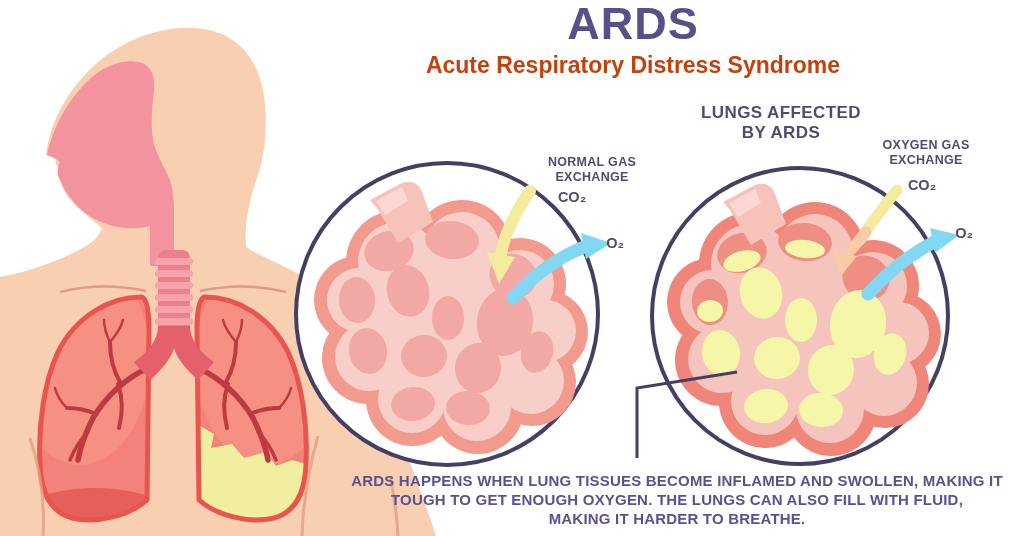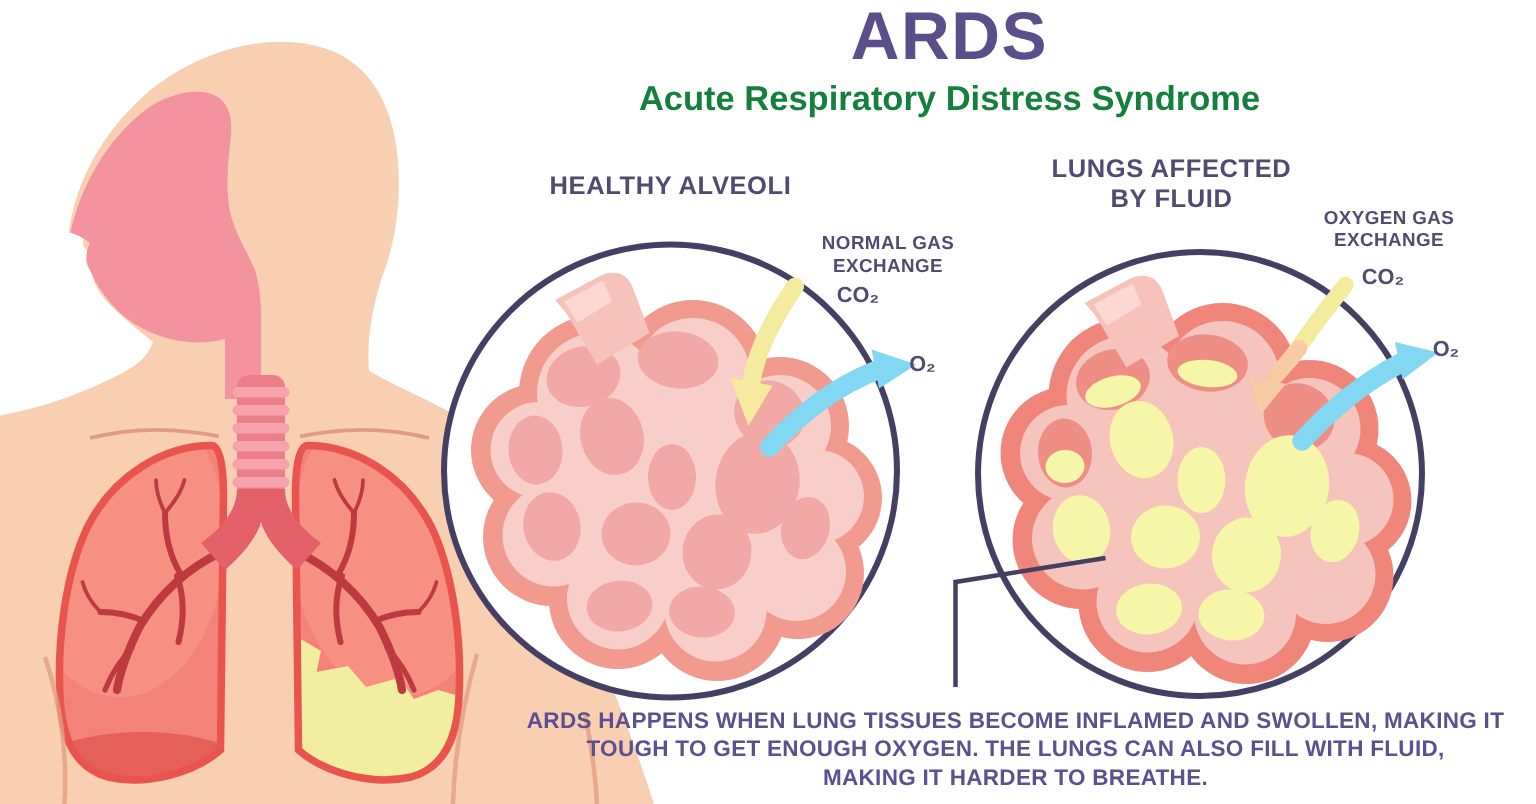--- a/index.html
+++ b/index.html
@@ -1,21 +1,21 @@
 <!DOCTYPE html>
 <html><head>
 <meta charset="utf-8">
 <style>
   html,body{margin:0;padding:0;background:#fff;}
   #canvas{position:relative;width:1024px;height:536px;background:#ffffff;overflow:hidden;
           font-family:"Liberation Sans","DejaVu Sans",sans-serif;}
   #art{position:absolute;left:0;top:0;}
   .txt{position:absolute;text-align:center;font-weight:bold;}
   .title{left:333px;top:-2px;width:600px;font-size:45px;letter-spacing:1px;color:#5a4f8a;}
-  .subtitle{left:333px;top:52px;width:600px;font-size:23px;color:#15803d;}
+  .subtitle{left:333px;top:52px;width:600px;font-size:23px;color:#c2410c;}
   .section-head{font-size:17px;color:#514b70;letter-spacing:.4px;line-height:20px;}
   .gas-label{font-size:12.5px;color:#514b70;letter-spacing:.3px;line-height:15px;}
   .gas-mol{font-size:14.5px;color:#514b70;}
   .footer{left:327px;top:471px;width:700px;font-size:15px;line-height:19px;color:#5a5190;letter-spacing:.2px;}
   
   .skin{fill:#f9cfb2}
   .airway{fill:#f2939e}
   .lung-fill{fill:#f3837a}
   .lung-hi{fill:#f69a8b}
   .lung-low{fill:#e6605a}
@@ -226,25 +226,24 @@
       <path class="arrow-o2" stroke-width="13" d="M868 294 Q899 260 934 242"></path>
       <polygon class="arrow-o2-tip" points="930,228 935,253 959,235"></polygon>
     </g>
 
     <polyline class="callout" points="737,372 637,388 637,458"></polyline>
   </svg>
 
   <div class="txt title">ARDS</div>
   <div class="txt subtitle">Acute Respiratory Distress Syndrome</div>
 
-  <div class="txt section-head" style="left:337px;top:114px;width:220px;">HEALTHY ALVEOLI</div>
 
   <div class="txt section-head" style="left:686px;top:103px;width:190px;text-align:center;">
     <div>LUNGS AFFECTED</div>
-    <div>BY FLUID</div>
+    <div>BY ARDS</div>
   </div>
 
   <div class="txt gas-label" style="left:532px;top:143px;width:120px;margin-top:12px;">
     <div>NORMAL GAS</div>
     <div>EXCHANGE</div>
   </div>
   <div class="txt gas-mol" style="left:546px;top:189px;width:52px;">CO₂</div>
   <div class="txt gas-mol" style="left:596px;top:235px;width:38px;">O₂</div>
 
   <div class="txt gas-label" style="left:862px;top:138px;width:128px;">

